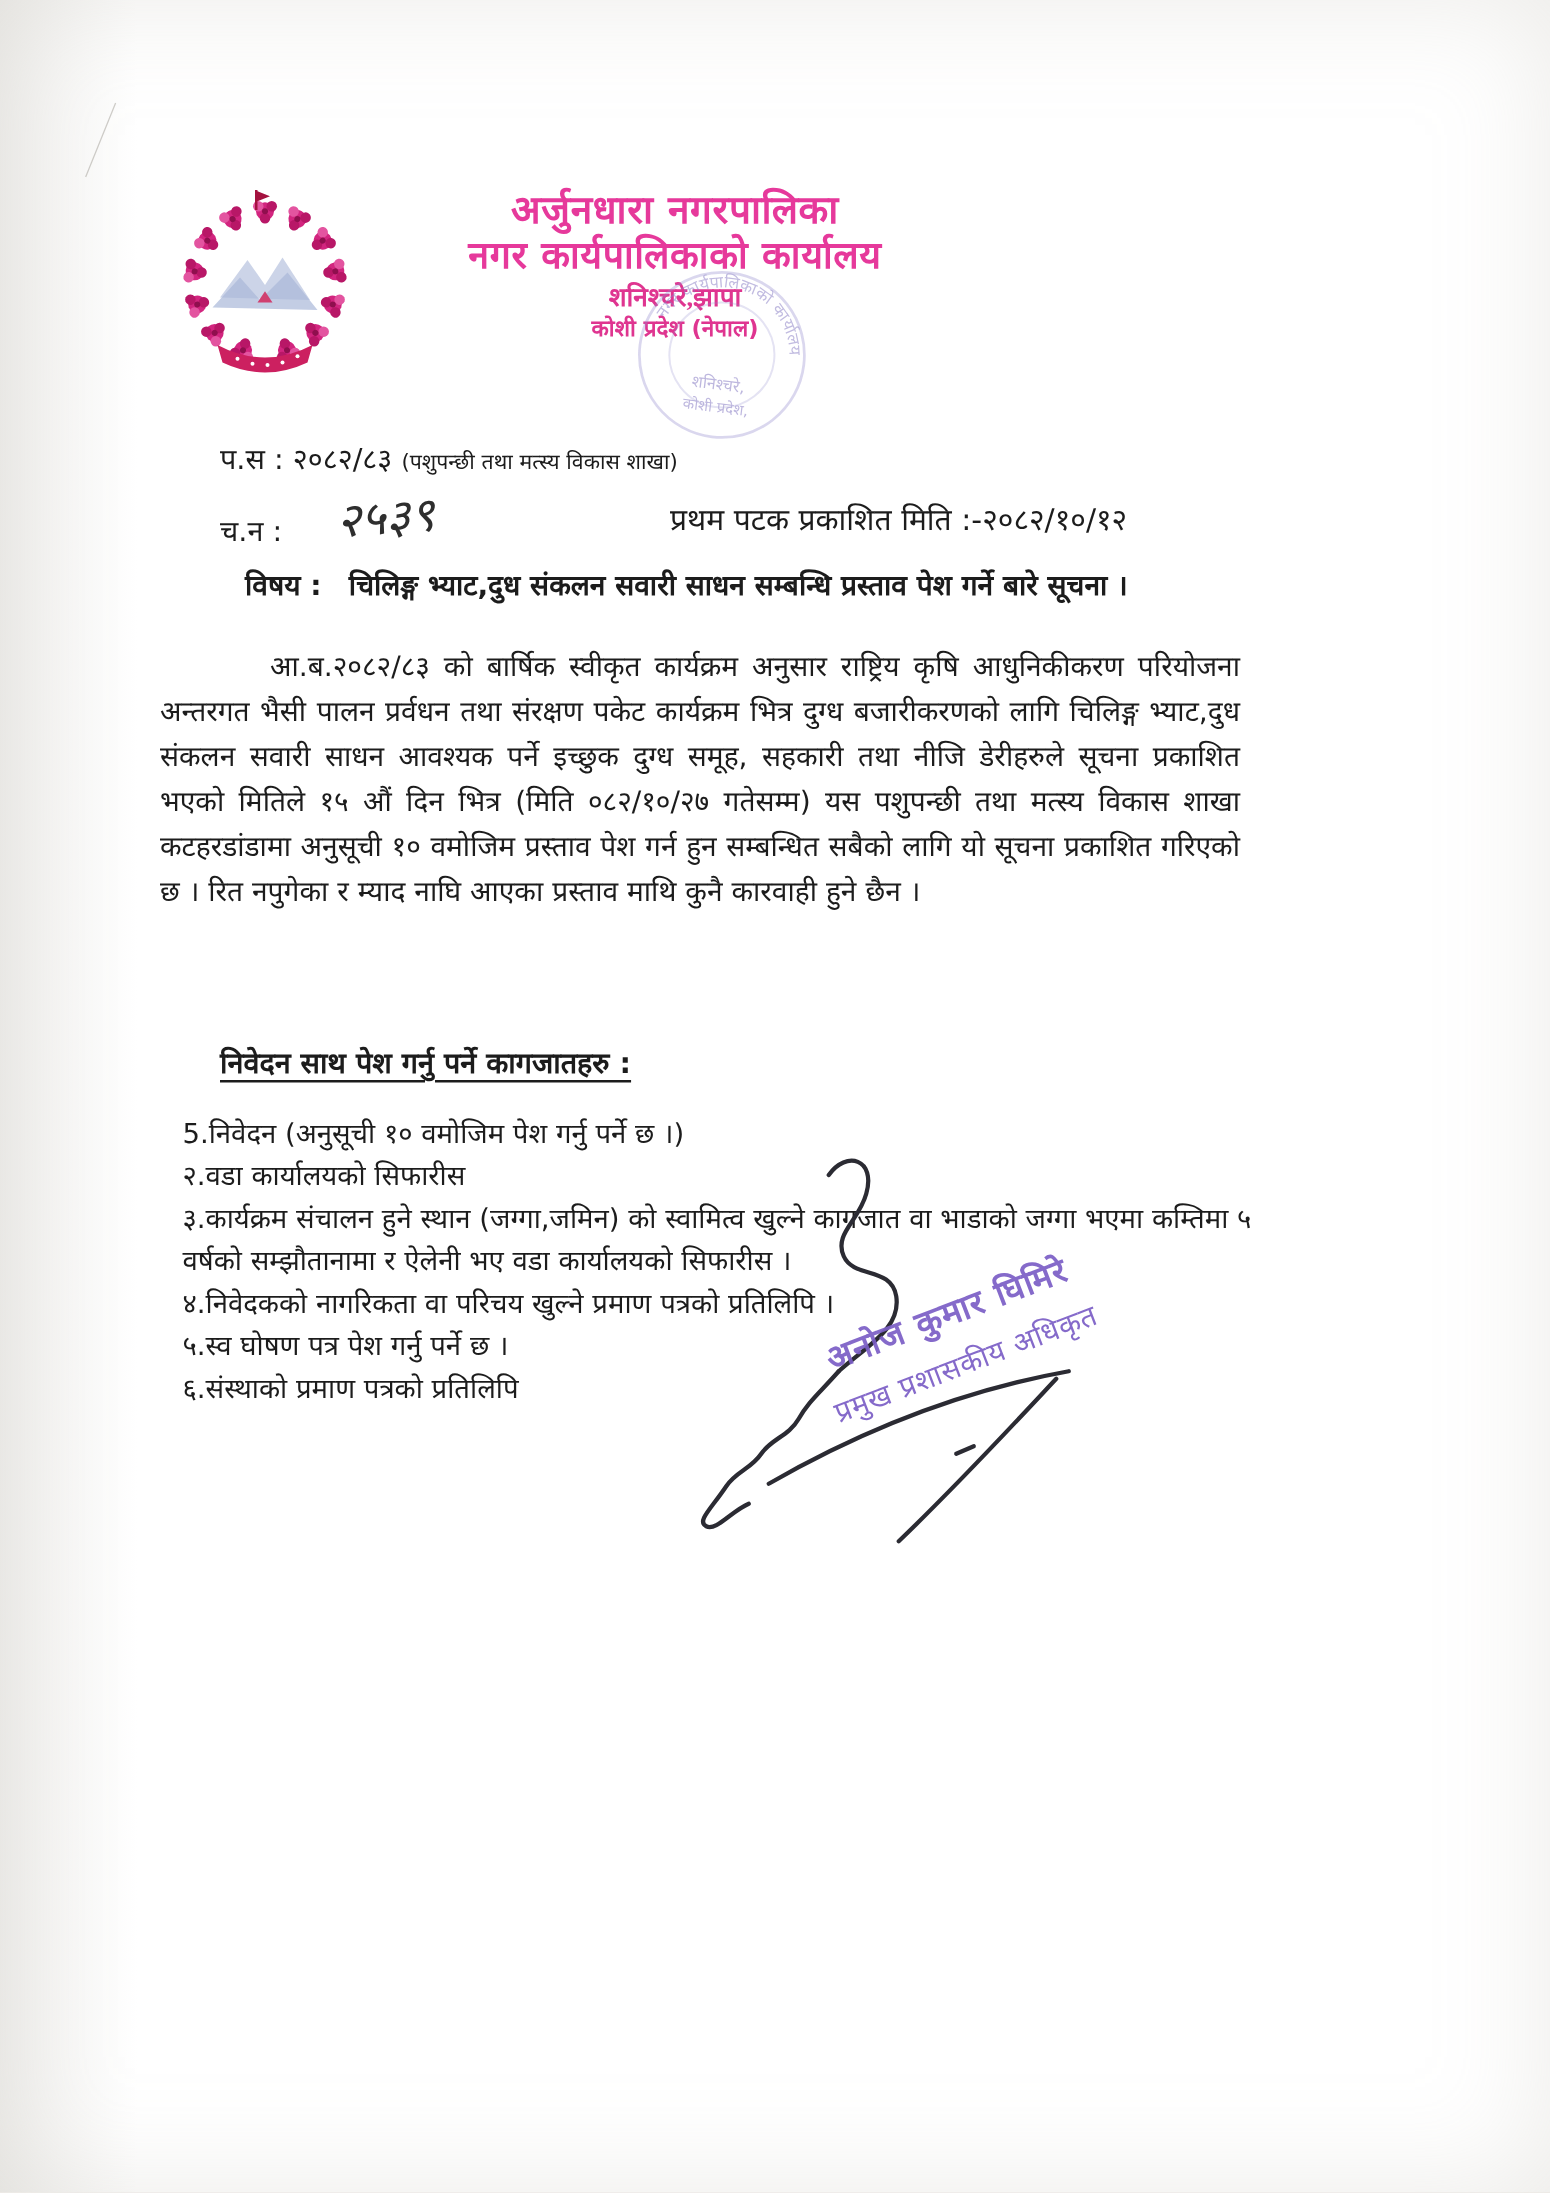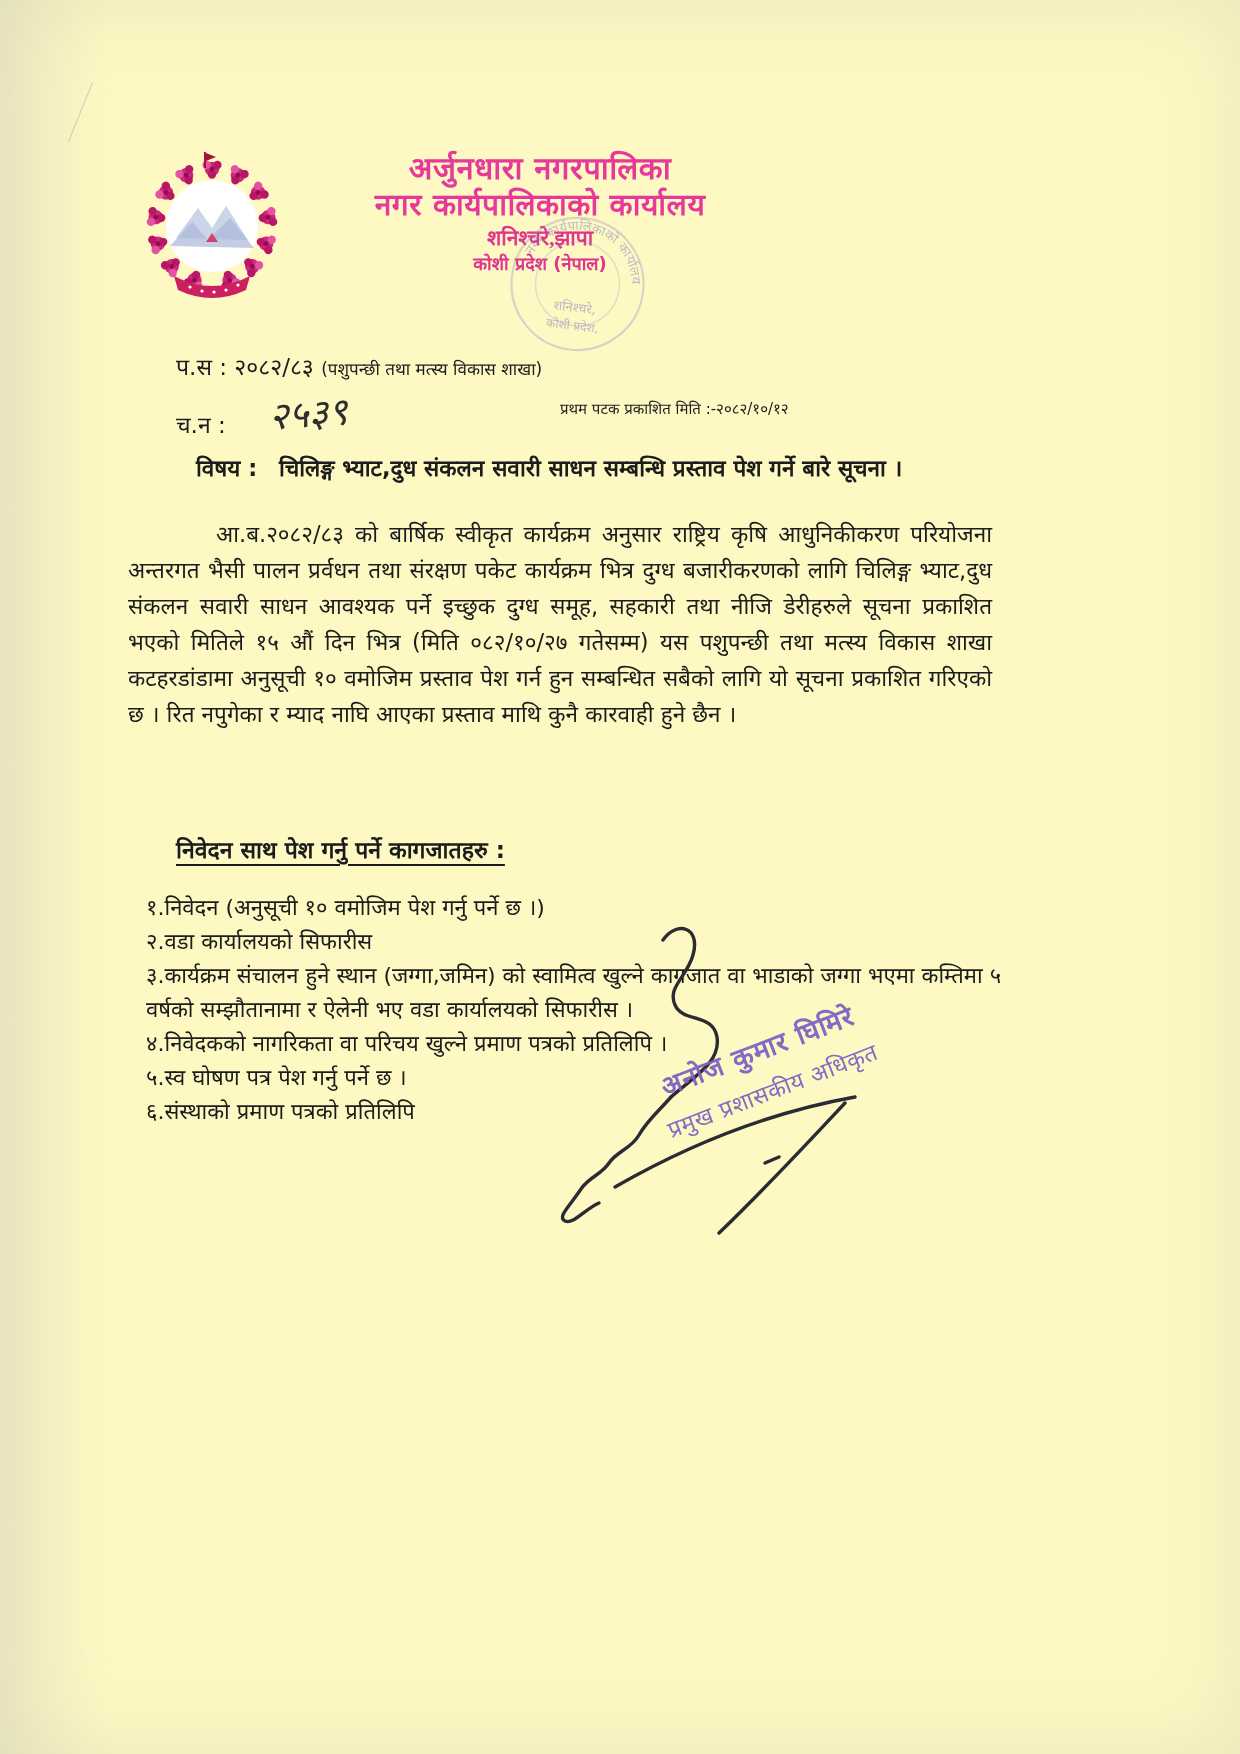--- a/index.html
+++ b/index.html
@@ -1,18 +1,18 @@
 <!DOCTYPE html>
 <html><head>
 <meta charset="utf-8">
 <style>
   html,body{margin:0;padding:0;background:#e9e7e2;}
   .page{
     position:relative;width:1240px;height:1754px;margin:0 auto;
-    background:#fef9c3;overflow:hidden;
+    background:#ffffff;overflow:hidden;
     font-family:"DejaVu Sans","Liberation Sans",sans-serif;
     color:#1c1c1c;
     box-shadow:inset 0 0 90px rgba(180,175,165,.25);
   }
   .scan-edge{position:absolute;left:0;top:0;bottom:0;width:110px;
     background:linear-gradient(90deg,rgba(200,197,190,.28),rgba(255,255,255,0));}
   .pencil-mark{position:absolute;left:80px;top:80px;height:64px;width:0;
     border-left:1.5px solid #b9b6b0;transform:rotate(22deg);opacity:.7;}
   
   .logo{position:absolute;left:146px;top:146px;width:132px;height:168px;}
@@ -24,21 +24,21 @@
   .hdr-l4{font-size:18px;margin-top:2px;color:#df3590;}
   .round-stamp{position:absolute;left:498px;top:196px;width:160px;height:168px;
     opacity:.62;transform:rotate(7deg);pointer-events:none;}
   
   .ps-line{position:absolute;left:176px;top:350px;font-size:23px;white-space:nowrap;}
   .ps-note{font-size:17px;margin-top:37px;}
   .chn-line{position:absolute;left:176px;top:392px;font-size:23px;}
   .chn-number{display:inline-block;margin-left:36px;font-size:38px;
     font-family:"DejaVu Serif","Liberation Serif",serif;font-style:italic;
     transform:rotate(-4deg) translateY(-6px);color:#2e2e2e;}
-  .published{position:absolute;left:560px;top:398px;font-size:15px;white-space:nowrap;}
+  .published{position:absolute;left:536px;top:398px;font-size:24px;white-space:nowrap;}
   
   .subject{position:absolute;left:196px;top:452px;width:810px;font-size:22.5px;font-weight:bold;}
   .subject .sub-label{margin-right:14px;text-align:center;}
   .body-par{position:absolute;left:128px;top:516px;width:864px;margin:0;
     font-size:22.5px;line-height:36px;text-align:justify;text-indent:88px;}
   
   .docs-heading{position:absolute;left:176px;top:833px;font-size:23px;font-weight:bold;
     text-decoration:underline;text-underline-offset:6px;}
   .docs-list{position:absolute;left:146px;top:891px;width:886px;font-size:22px;line-height:34px;}
   .doc-item{margin:0;}
@@ -131,21 +131,21 @@
 
   <div class="subject">
     <span class="sub-label">विषय :</span>
     <span>चिलिङ्ग भ्याट,दुध संकलन सवारी साधन सम्बन्धि प्रस्ताव पेश गर्ने बारे सूचना ।</span>
   </div>
 
   <p class="body-par">आ.ब.२०८२/८३ को बार्षिक स्वीकृत कार्यक्रम अनुसार राष्ट्रिय कृषि आधुनिकीकरण परियोजना अन्तरगत भैसी पालन प्रर्वधन तथा संरक्षण पकेट कार्यक्रम भित्र दुग्ध बजारीकरणको लागि चिलिङ्ग भ्याट,दुध संकलन सवारी साधन आवश्यक पर्ने इच्छुक दुग्ध समूह, सहकारी तथा नीजि डेरीहरुले सूचना प्रकाशित भएको मितिले १५ औं दिन भित्र (मिति ०८२/१०/२७ गतेसम्म) यस पशुपन्छी तथा मत्स्य विकास शाखा कटहरडांडामा अनुसूची १० वमोजिम प्रस्ताव पेश गर्न हुन सम्बन्धित सबैको लागि यो सूचना प्रकाशित गरिएको छ । रित नपुगेका र म्याद नाघि आएका प्रस्ताव माथि कुनै कारवाही हुने छैन ।</p>
 
   <div class="docs-heading">निवेदन साथ पेश गर्नु पर्ने कागजातहरु :</div>
   <div class="docs-list">
-    <div class="doc-item">१.निवेदन (अनुसूची १० वमोजिम पेश गर्नु पर्ने छ ।)</div>
+    <div class="doc-item">5.निवेदन (अनुसूची १० वमोजिम पेश गर्नु पर्ने छ ।)</div>
     <div class="doc-item">२.वडा कार्यालयको सिफारीस</div>
     <div class="doc-item">३.कार्यक्रम संचालन हुने स्थान (जग्गा,जमिन) को स्वामित्व खुल्ने कागजात वा भाडाको जग्गा भएमा कम्तिमा ५ वर्षको सम्झौतानामा र ऐलेनी भए वडा कार्यालयको सिफारीस ।</div>
     <div class="doc-item">४.निवेदकको नागरिकता वा परिचय खुल्ने प्रमाण पत्रको प्रतिलिपि ।</div>
     <div class="doc-item">५.स्व घोषण पत्र पेश गर्नु पर्ने छ ।</div>
     <div class="doc-item">६.संस्थाको प्रमाण पत्रको प्रतिलिपि</div>
   </div>
 
   <svg class="signature" viewBox="0 0 340 320">
     <g fill="none" stroke="#2b2b33" stroke-width="3.4" stroke-linecap="round" stroke-linejoin="round">
       <path d="M108 15 C122 -5 146 2 138 30 C132 52 112 62 120 80 C128 98 158 88 162 112 C166 138 138 152 116 172"></path>

